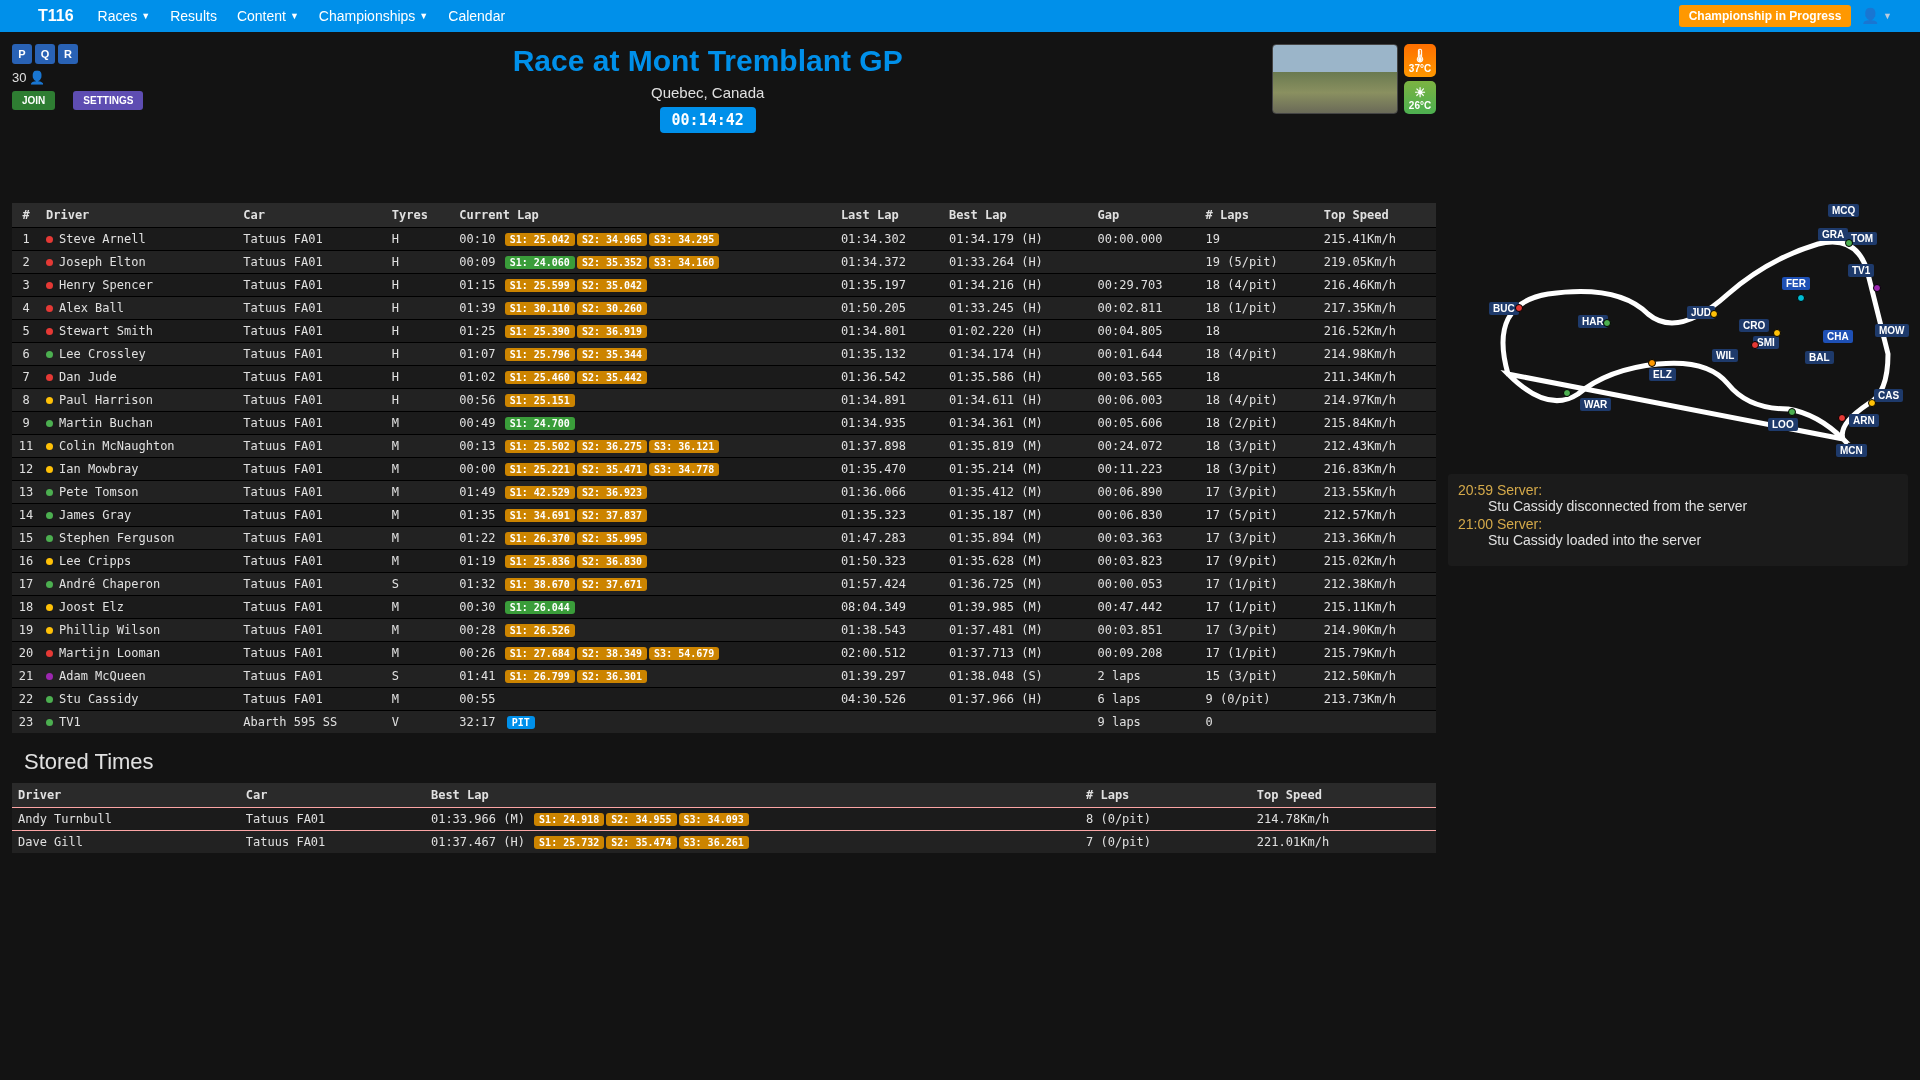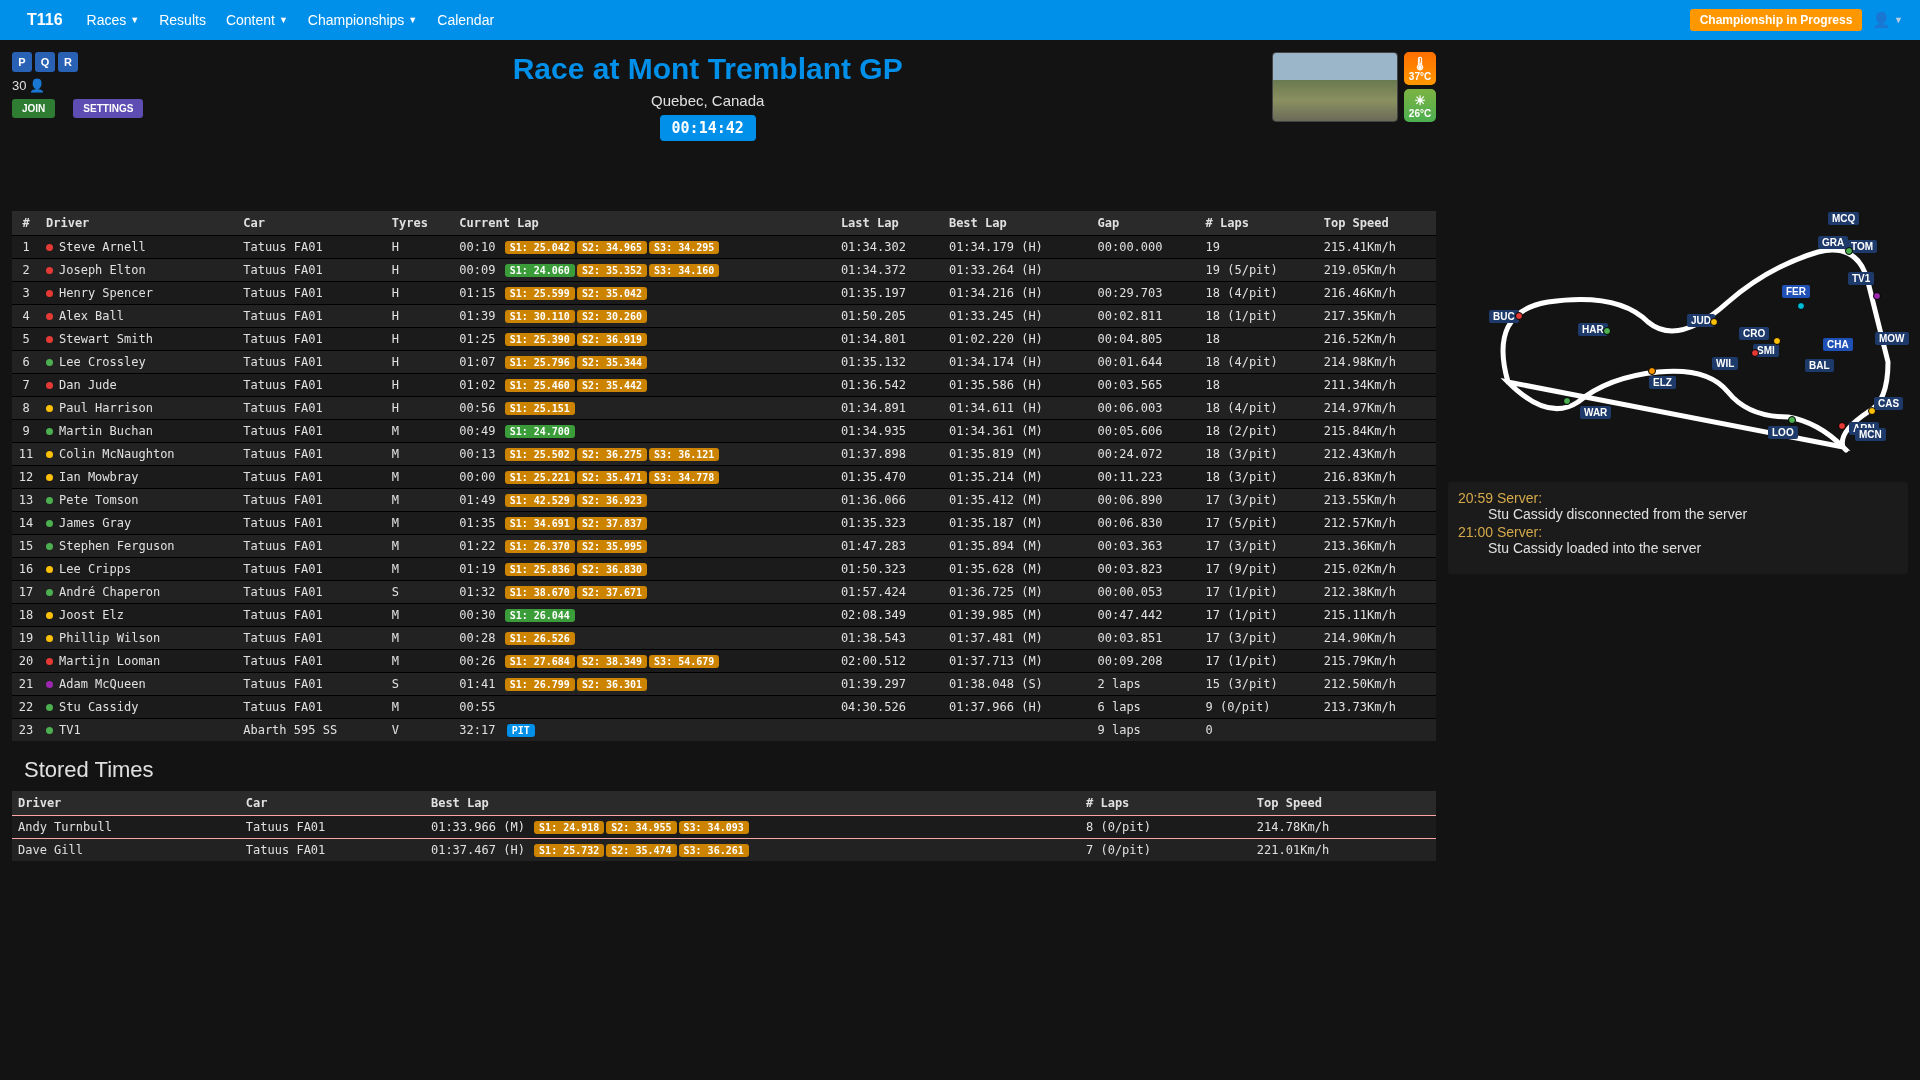--- a/index.html
+++ b/index.html
@@ -1,19 +1,19 @@
 <!DOCTYPE html>
 <html><head>
 <meta charset="utf-8">
 <style>
 * { margin: 0; padding: 0; box-sizing: border-box; }
 body { background: #131313; color: #e0e0e0; font-family: -apple-system, BlinkMacSystemFont, "Segoe UI", sans-serif; font-size: 13px; overflow: hidden; width: 1920px; height: 1080px; }
 
 
-.navbar { background: #0090ea; height: 40px; display: flex; align-items: center; padding: 0 17px; justify-content: space-between; }
+.navbar { background: #0090ea; height: 32px; display: flex; align-items: center; padding: 0 28px; justify-content: space-between; }
 .navbar-left { display: flex; align-items: center; gap: 4px; }
 .nav-brand { color: #fff; font-weight: 600; font-size: 16px; padding: 6px 10px; }
 .nav-item { color: #fff; font-size: 14px; padding: 8px 10px; cursor: pointer; display: flex; align-items: center; gap: 4px; }
 .nav-item .caret { font-size: 9px; }
 .navbar-right { display: flex; align-items: center; gap: 10px; }
 .badge-progress { background: #ff9800; color: #fff; border-radius: 3px; padding: 4px 10px; font-size: 12px; font-weight: 600; }
 .user-icon { color: #bcd; font-size: 15px; display: flex; align-items: center; gap: 3px; }
 
 
 .content { padding: 12px; display: flex; gap: 12px; }
@@ -346,21 +346,21 @@
             <td>00:00.053</td>
             <td>17 (1/pit)</td>
             <td>212.38Km/h</td>
           </tr>
           <tr>
             <td class="num">18</td>
             <td><span class="dot" style="background: rgb(255, 193, 7);"></span>Joost Elz</td>
             <td>Tatuus FA01</td>
             <td>M</td>
             <td>00:30 <span class="sector g">S1: 26.044</span></td>
-            <td>02:08.349</td>
+            <td>08:04.349</td>
             <td>01:39.985 (M)</td>
             <td>00:47.442</td>
             <td>17 (1/pit)</td>
             <td>215.11Km/h</td>
           </tr>
           <tr>
             <td class="num">19</td>
             <td><span class="dot" style="background: rgb(255, 193, 7);"></span>Phillip Wilson</td>
             <td>Tatuus FA01</td>
             <td>M</td>
@@ -470,21 +470,21 @@
       <div class="map-label" style="top:122px; left:239px;">JUD</div>
       <div class="map-label" style="top:167px; left:357px;">BAL</div>
       <div class="map-label" style="top:165px; left:264px;">WIL</div>
       <div class="map-label" style="top:184px; left:201px;">ELZ</div>
       <div class="map-label" style="top:131px; left:130px;">HAR</div>
       <div class="map-label" style="top:118px; left:41px;">BUC</div>
       <div class="map-label" style="top:214px; left:132px;">WAR</div>
       <div class="map-label" style="top:205px; left:426px;">CAS</div>
       <div class="map-label" style="top:230px; left:401px;">ARN</div>
       <div class="map-label" style="top:234px; left:320px;">LOO</div>
-      <div class="map-label" style="top:236px; left:388px;margin-left:19px;">MCN</div>
+      <div class="map-label" style="top:260px; left:388px;">MCN</div>
       
       <div class="car-dot" style="top:55px;left:397px;background:#4caf50;"></div>
       <div class="car-dot" style="top:100px;left:425px;background:#9c27b0;"></div>
       <div class="car-dot" style="top:110px;left:349px;background:#00bcd4;"></div>
       <div class="car-dot" style="top:145px;left:325px;background:#ffc107;"></div>
       <div class="car-dot" style="top:157px;left:303px;background:#e53935;"></div>
       <div class="car-dot" style="top:126px;left:262px;background:#ffc107;"></div>
       <div class="car-dot" style="top:175px;left:200px;background:#ff9800;"></div>
       <div class="car-dot" style="top:135px;left:155px;background:#4caf50;"></div>
       <div class="car-dot" style="top:120px;left:67px;background:#e53935;"></div>

